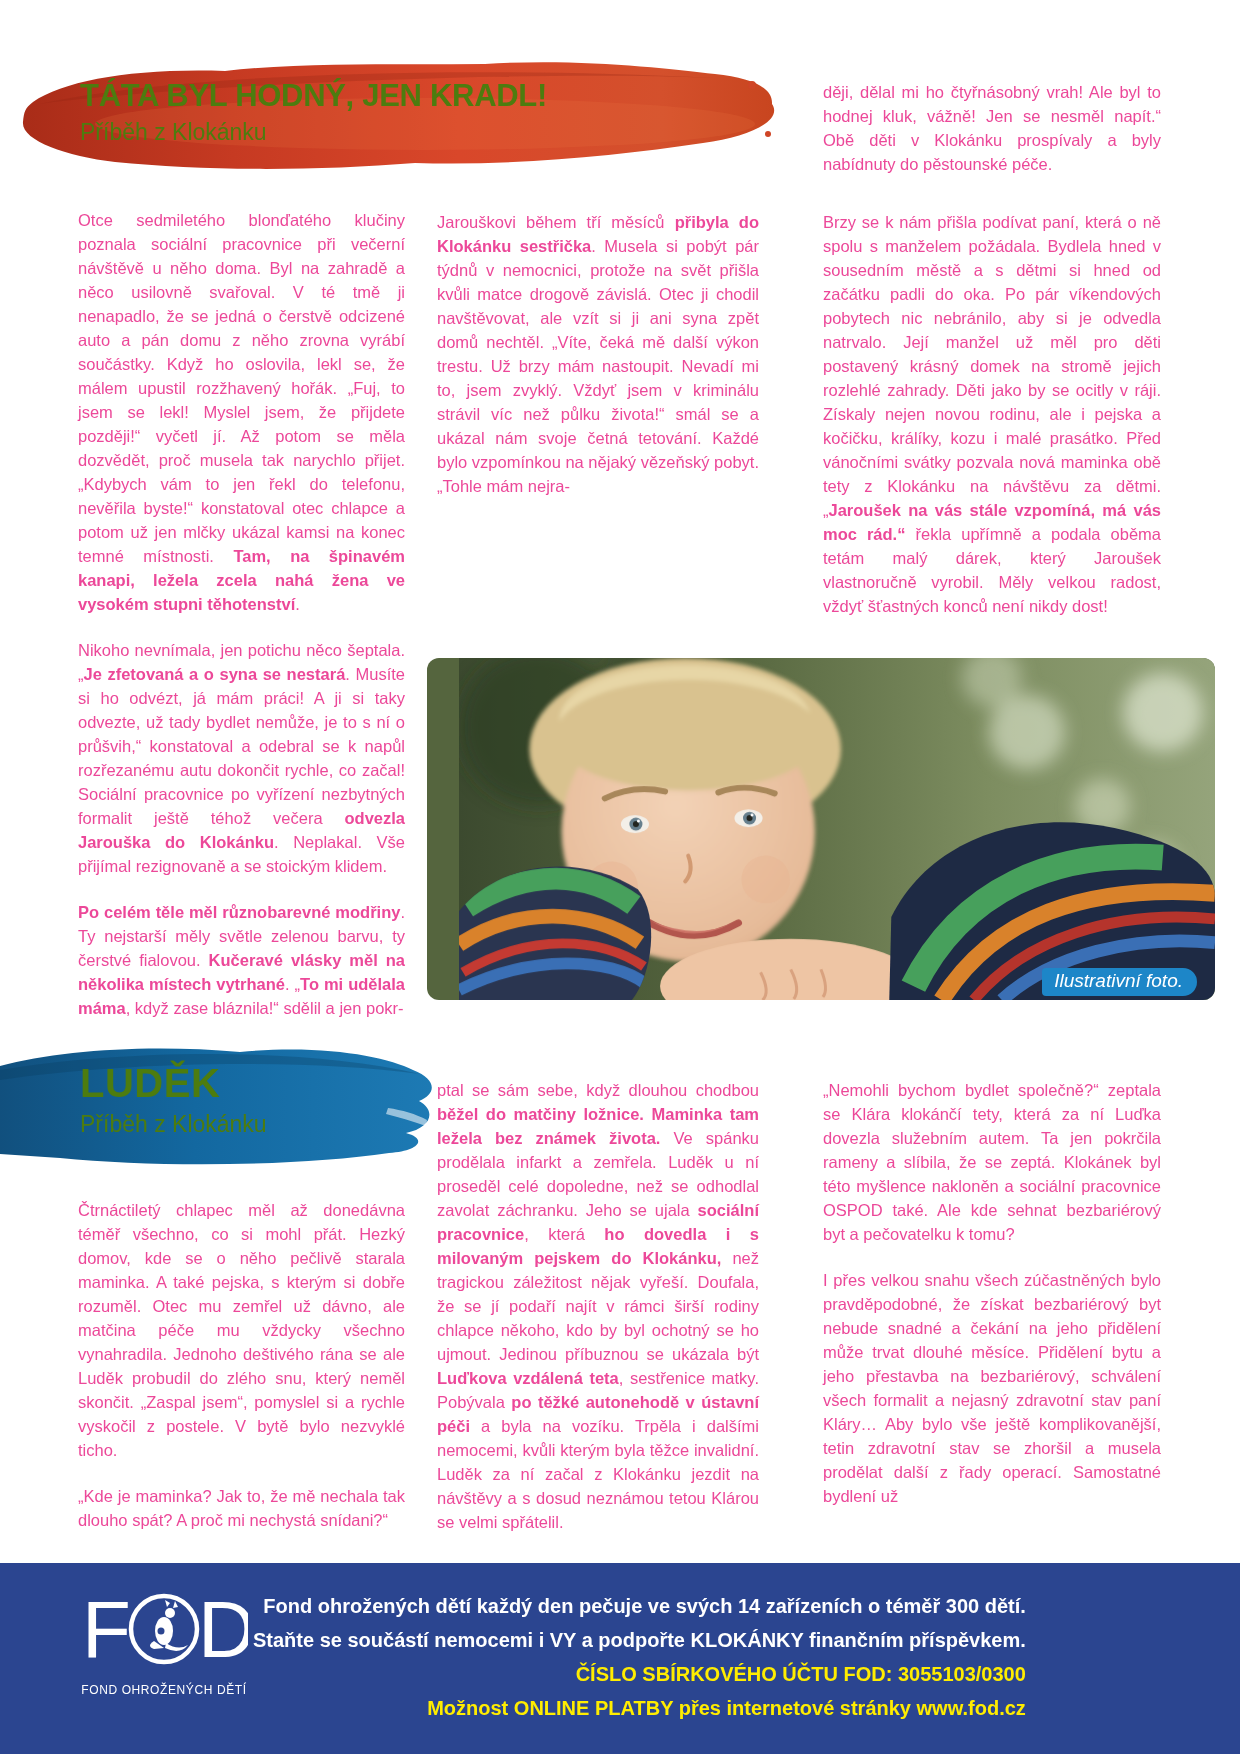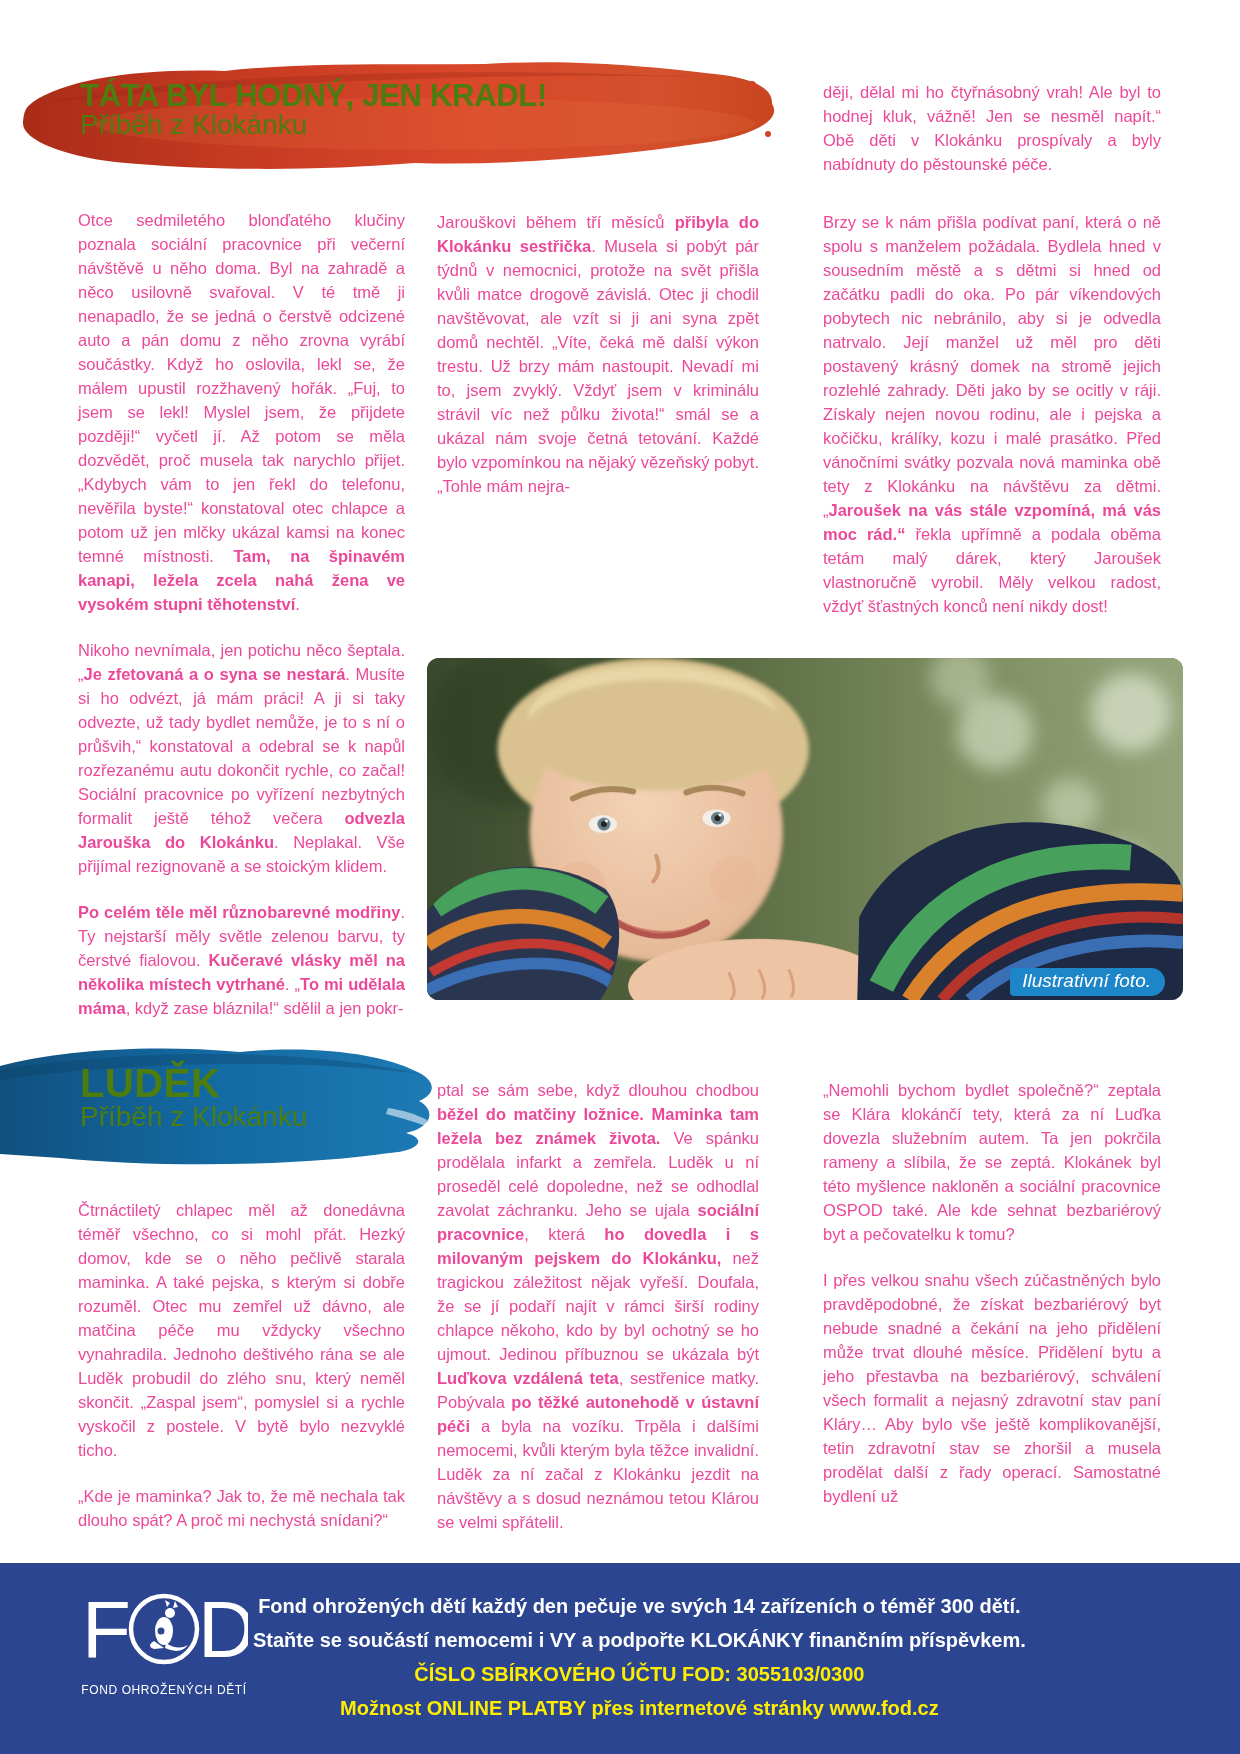--- a/index.html
+++ b/index.html
@@ -8,43 +8,43 @@
 
   
   .brush{position:absolute;}
   .brush-red{left:15px;top:38px;width:770px;height:138px;}
   .brush-blue{left:0;top:1036px;width:438px;height:134px;}
   .banner-text{position:absolute;color:#4d7c0f;z-index:3;}
   .banner-red-text{left:80px;top:80px;}
   .banner-blue-text{left:80px;top:1062px;}
   .title1{font-size:31px;font-weight:700;line-height:32px;letter-spacing:-0.3px;}
   .title2{font-size:40px;font-weight:700;line-height:42px;letter-spacing:0.5px;}
-  .subtitle{font-size:28px;font-weight:400;line-height:24px;margin-top:1px;}
+  .subtitle{font-size:23px;font-weight:400;line-height:24px;margin-top:8px;}
 
   
   .col{position:absolute;font-size:16.5px;line-height:24px;text-align:justify;
        text-justify:inter-word;color:#ec4899;}
   .para{margin:0 0 22px 0;}
   .para:last-child{margin-bottom:0;}
   .para strong{font-weight:700;}
 
   
   .photo{position:absolute;left:427px;top:658px;width:756px;height:342px;
-         border-radius:12px;overflow:hidden;background:#55653e;}
+         border-radius:12px;overflow:hidden;background:#55653e;padding-left:32px;}
   .photo svg{display:block;width:100%;height:100%;}
   .caption{position:absolute;right:18px;bottom:4px;background:#1d86c8;color:#fff;
            font-style:italic;font-size:19px;line-height:22px;padding:2px 14px 4px 12px;
            border-radius:4px 14px 14px 4px;}
 
   
   .footer{position:absolute;left:0;top:1563px;width:1240px;height:191px;background:#2b4590;}
   .fod-logo{position:absolute;left:76px;top:28px;width:176px;text-align:center;}
   .fod-tagline{color:#fff;font-size:12px;letter-spacing:0.6px;margin-top:12px;white-space:nowrap;}
   .footer-lines{position:absolute;left:253px;top:26px;}
-  .footer-lines .para{margin:0;font-size:20px;font-weight:700;line-height:34px;text-align:center;}
+  .footer-lines .para{margin:0;font-size:20px;font-weight:700;line-height:34px;text-align:right;}
   .f-white{color:#ffffff;}
   .f-yellow{color:#ffed00;}
   .footer-lines .para span[data-interactable="true"]{cursor:pointer;}
 </style>
 </head>
 <body>
 
 <div class="page" data-interactable="false">
 
   <svg class="brush brush-red" viewBox="0 0 770 138" preserveAspectRatio="none" data-interactable="false" aria-hidden="true">

